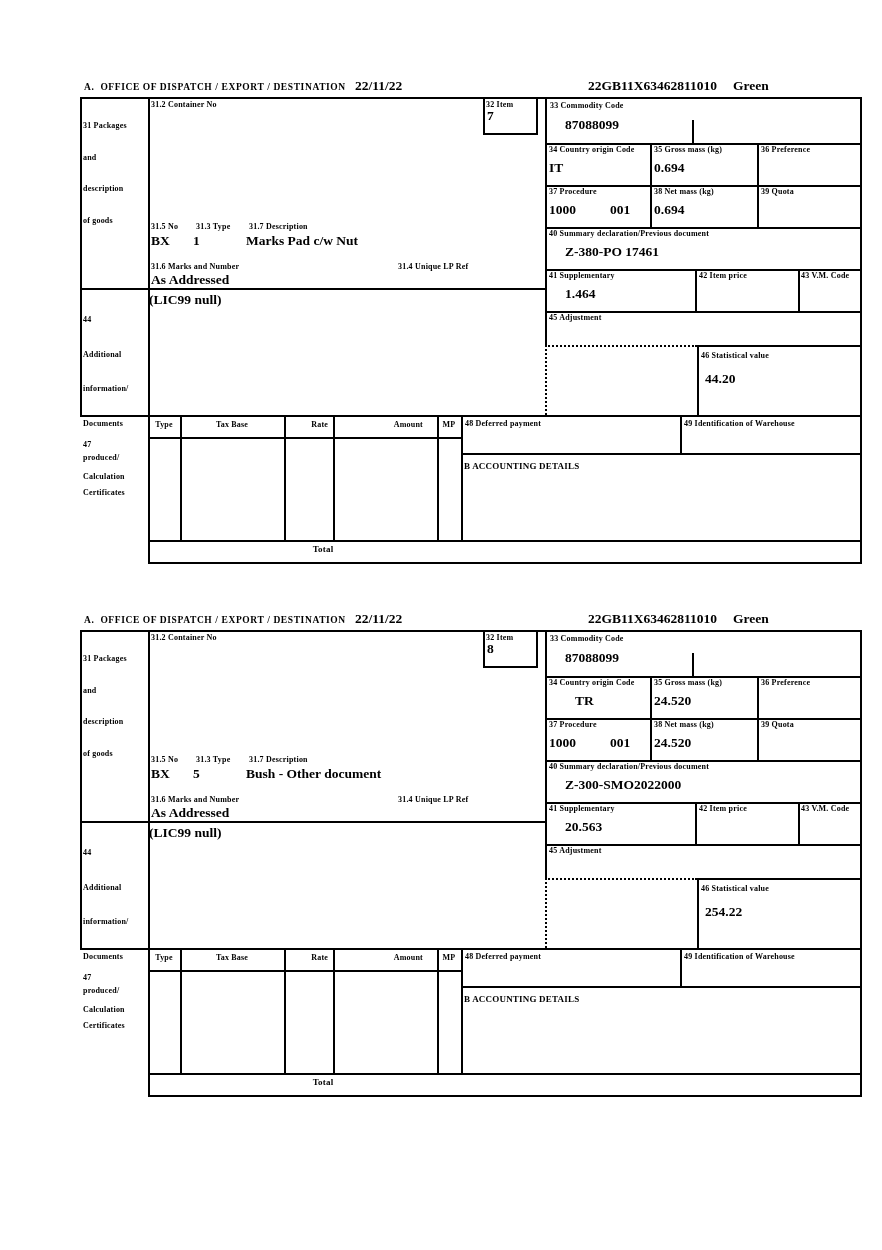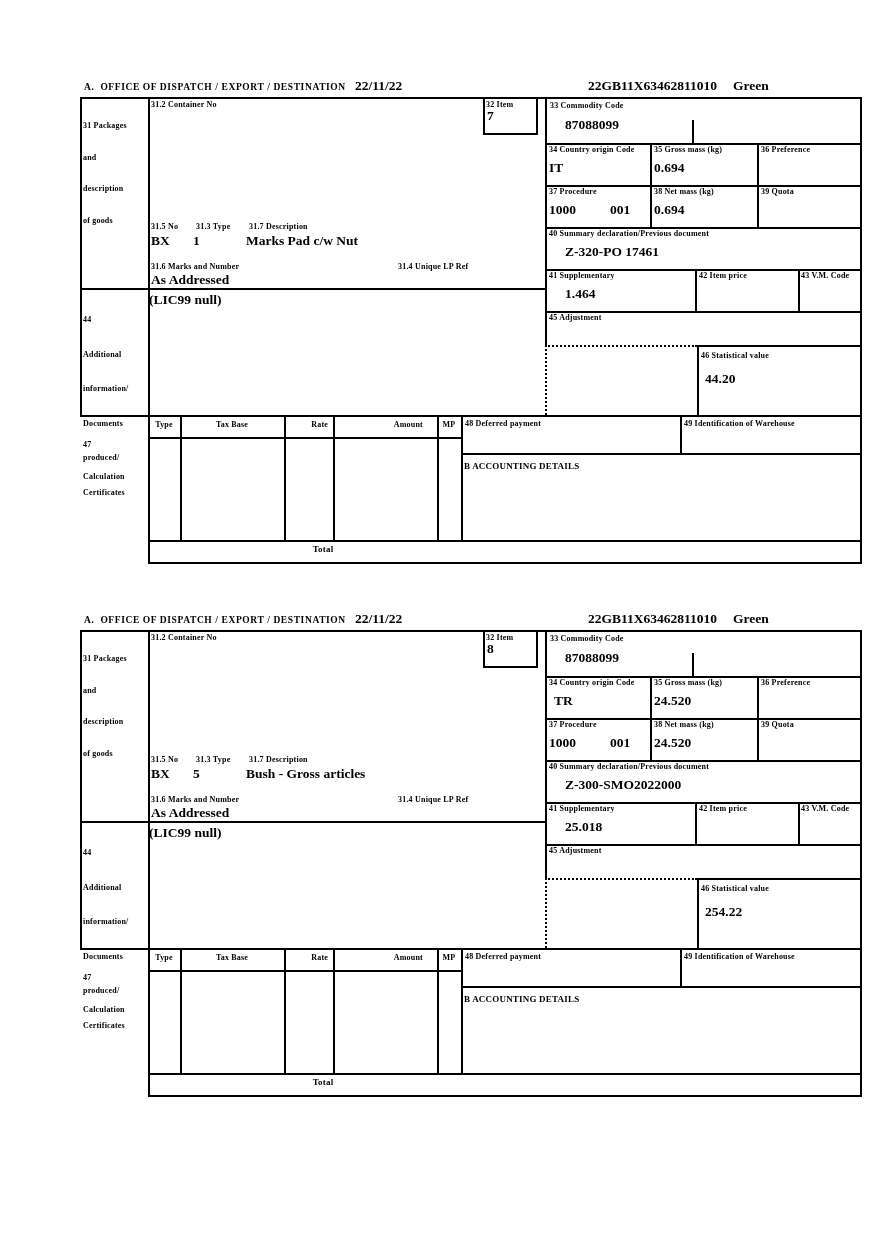--- a/index.html
+++ b/index.html
@@ -120,21 +120,21 @@
   <div class="lbl sm" style="left:464px;top:383px">B ACCOUNTING DETAILS</div>
   <div class="lbl sm c" style="left:148px;top:466px;width:350px">Total</div>
 
   <div class="val" style="left:487px;top:30px">7</div>
   <div class="val" style="left:565px;top:39px">87088099</div>
   <div class="val" style="left:549px;top:82px">IT</div>
   <div class="val" style="left:654px;top:82px">0.694</div>
   <div class="val" style="left:549px;top:124px">1000</div>
   <div class="val" style="left:610px;top:124px">001</div>
   <div class="val" style="left:654px;top:124px">0.694</div>
-  <div class="val" style="left:565px;top:166px">Z-320-PO 17461</div>
+  <div class="val" style="left:565px;top:166px">Z-380-PO 17461</div>
   <div class="val" style="left:565px;top:208px">1.464</div>
   <div class="val" style="left:705px;top:293px">44.20</div>
   <div class="val" style="left:151px;top:155px">BX</div>
   <div class="val" style="left:193px;top:155px">1</div>
   <div class="val" style="left:246px;top:155px">Marks Pad c/w Nut</div>
   <div class="val" style="left:151px;top:194px">As Addressed</div>
   <div class="val" style="left:149px;top:214px">(LIC99 null)</div>
 
 </div>
 
@@ -225,28 +225,28 @@
   <div class="lbl r" style="left:284px;top:342px;width:44px">Rate</div>
   <div class="lbl r" style="left:333px;top:342px;width:90px">Amount</div>
   <div class="lbl c" style="left:437px;top:342px;width:24px">MP</div>
   <div class="lbl" style="left:465px;top:341px">48 Deferred payment</div>
   <div class="lbl" style="left:684px;top:341px">49 Identification of Warehouse</div>
   <div class="lbl sm" style="left:464px;top:383px">B ACCOUNTING DETAILS</div>
   <div class="lbl sm c" style="left:148px;top:466px;width:350px">Total</div>
 
   <div class="val" style="left:487px;top:30px">8</div>
   <div class="val" style="left:565px;top:39px">87088099</div>
-  <div class="val" style="left:554px;top:82px">TR</div>
+  <div class="val" style="left:575px;top:82px">TR</div>
   <div class="val" style="left:654px;top:82px">24.520</div>
   <div class="val" style="left:549px;top:124px">1000</div>
   <div class="val" style="left:610px;top:124px">001</div>
   <div class="val" style="left:654px;top:124px">24.520</div>
   <div class="val" style="left:565px;top:166px">Z-300-SMO2022000</div>
-  <div class="val" style="left:565px;top:208px">25.018</div>
+  <div class="val" style="left:565px;top:208px">20.563</div>
   <div class="val" style="left:705px;top:293px">254.22</div>
   <div class="val" style="left:151px;top:155px">BX</div>
   <div class="val" style="left:193px;top:155px">5</div>
-  <div class="val" style="left:246px;top:155px">Bush - Gross articles</div>
+  <div class="val" style="left:246px;top:155px">Bush - Other document</div>
   <div class="val" style="left:151px;top:194px">As Addressed</div>
   <div class="val" style="left:149px;top:214px">(LIC99 null)</div>
 
 </div>
 </div>
 
 </body></html>

